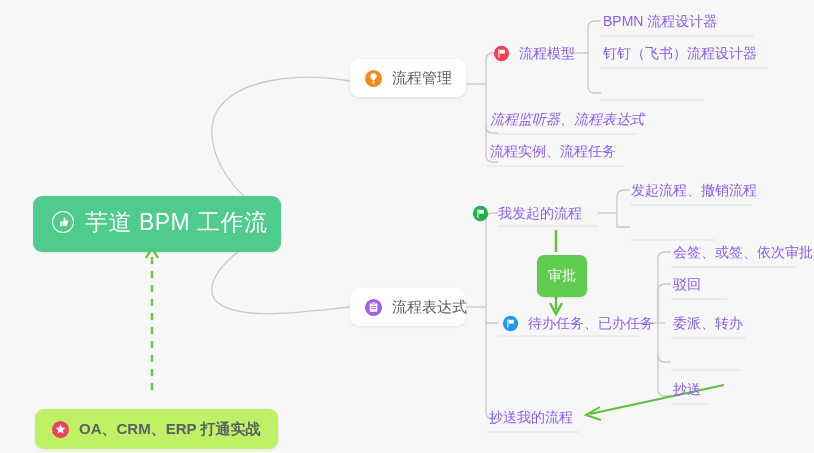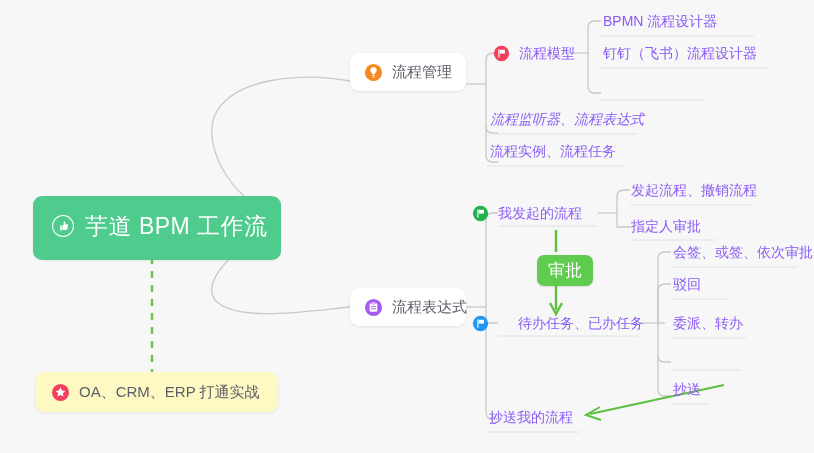--- a/index.html
+++ b/index.html
@@ -10,45 +10,46 @@
     overflow:hidden;
     position:relative;
   }
   #stage{position:absolute;left:0;top:0;width:814px;height:453px;}
   svg.wires{position:absolute;left:0;top:0;width:814px;height:453px;pointer-events:none;}
 
   .node{position:absolute;box-sizing:border-box;white-space:nowrap;display:flex;align-items:center;}
 
   
   .root{
-    left:33px;top:196px;width:248px;height:64px;
+    left:33px;top:196px;width:248px;height:56px;
     background:#4ecb8d;border-radius:9px;
     padding:0 0 4px 18px;
     box-shadow:0 1px 2px rgba(0,0,0,.08);
   }
   .root .label{
     color:#ffffff;font-size:23px;letter-spacing:.5px;margin-left:10px;font-weight:400;
   }
 
   
   .card{
     background:#ffffff;border-radius:9px;height:38px;
     padding:0 16px 0 14px;
     box-shadow:0 1px 3px rgba(0,0,0,.09);
   }
   .card .label{color:#5a5f66;font-size:15px;margin-left:9px;}
 
-  .l1-liucheng{left:350px;top:53px;width:116px;}
+  .l1-liucheng{left:350px;top:59px;width:116px;}
   .l1-shenpi{left:350px;top:288px;width:116px;}
 
   
   .bottom-card{
-    left:35px;top:372px;height:40px;padding:0 18px 0 16px;
-    background:#fef9c3;border-radius:9px;
+    left:35px;top:409px;height:40px;padding:0 18px 0 16px;
+    background:#bef264;border-radius:9px;
     box-shadow:0 1px 3px rgba(0,0,0,.09);
+    font-weight:bold;
   }
   .bottom-card .label{color:#5a5f66;font-size:15px;margin-left:9px;}
 
   
   .leaf{
     position:absolute;box-sizing:border-box;
     color:#8b5cf6;font-size:14px;
     display:flex;align-items:center;
     height:30px;white-space:nowrap;
   }
@@ -58,22 +59,22 @@
   
   .ico{
     display:inline-block;flex:0 0 auto;line-height:0;
   }
   .ico svg{display:block;}
 
   
   .tag{
     position:absolute;
     background:#5fcb4f;border-radius:7px;
-    color:#fff;font-size:17px;
-    padding:4px 11px;
+    color:#fff;font-size:14px;
+    padding:12px 11px;
     left:537px;top:255px;
     box-shadow:0 1px 2px rgba(0,0,0,.10);
   }
 </style>
 </head>
 <body>
 
 <div id="stage">
 
   <svg class="wires" viewBox="0 0 814 453">
@@ -216,25 +217,22 @@
         <rect x="6.3" y="5" width="1.3" height="10" rx=".5" fill="#ffffff"></rect>
         <path d="M7.9 5.6 h6.1 v4.5 h-6.1 z" fill="#ffffff"></path>
       </svg>
     </span>
     <span class="label">我发起的流程</span>
   </div>
 
   <div class="leaf" style="left:631px;top:175px;">
     <span class="label">发起流程、撤销流程</span>
   </div>
-  <div class="leaf" style="left:631px;top:211px;">
-    <span class="label">指定人审批</span>
-  </div>
-
-  <div class="leaf with-icon" style="left:472px;top:308px;gap:20px;">
+
+  <div class="leaf with-icon" style="left:502px;top:308px;">
     <span class="ico">
       <svg width="17" height="17" viewBox="0 0 20 20">
         <circle cx="10" cy="10" r="9" fill="#2196f3"></circle>
         <rect x="6.3" y="5" width="1.3" height="10" rx=".5" fill="#ffffff"></rect>
         <path d="M7.9 5.6 h6.1 v4.5 h-6.1 z" fill="#ffffff"></path>
       </svg>
     </span>
     <span class="label">待办任务、已办任务</span>
   </div>
 

